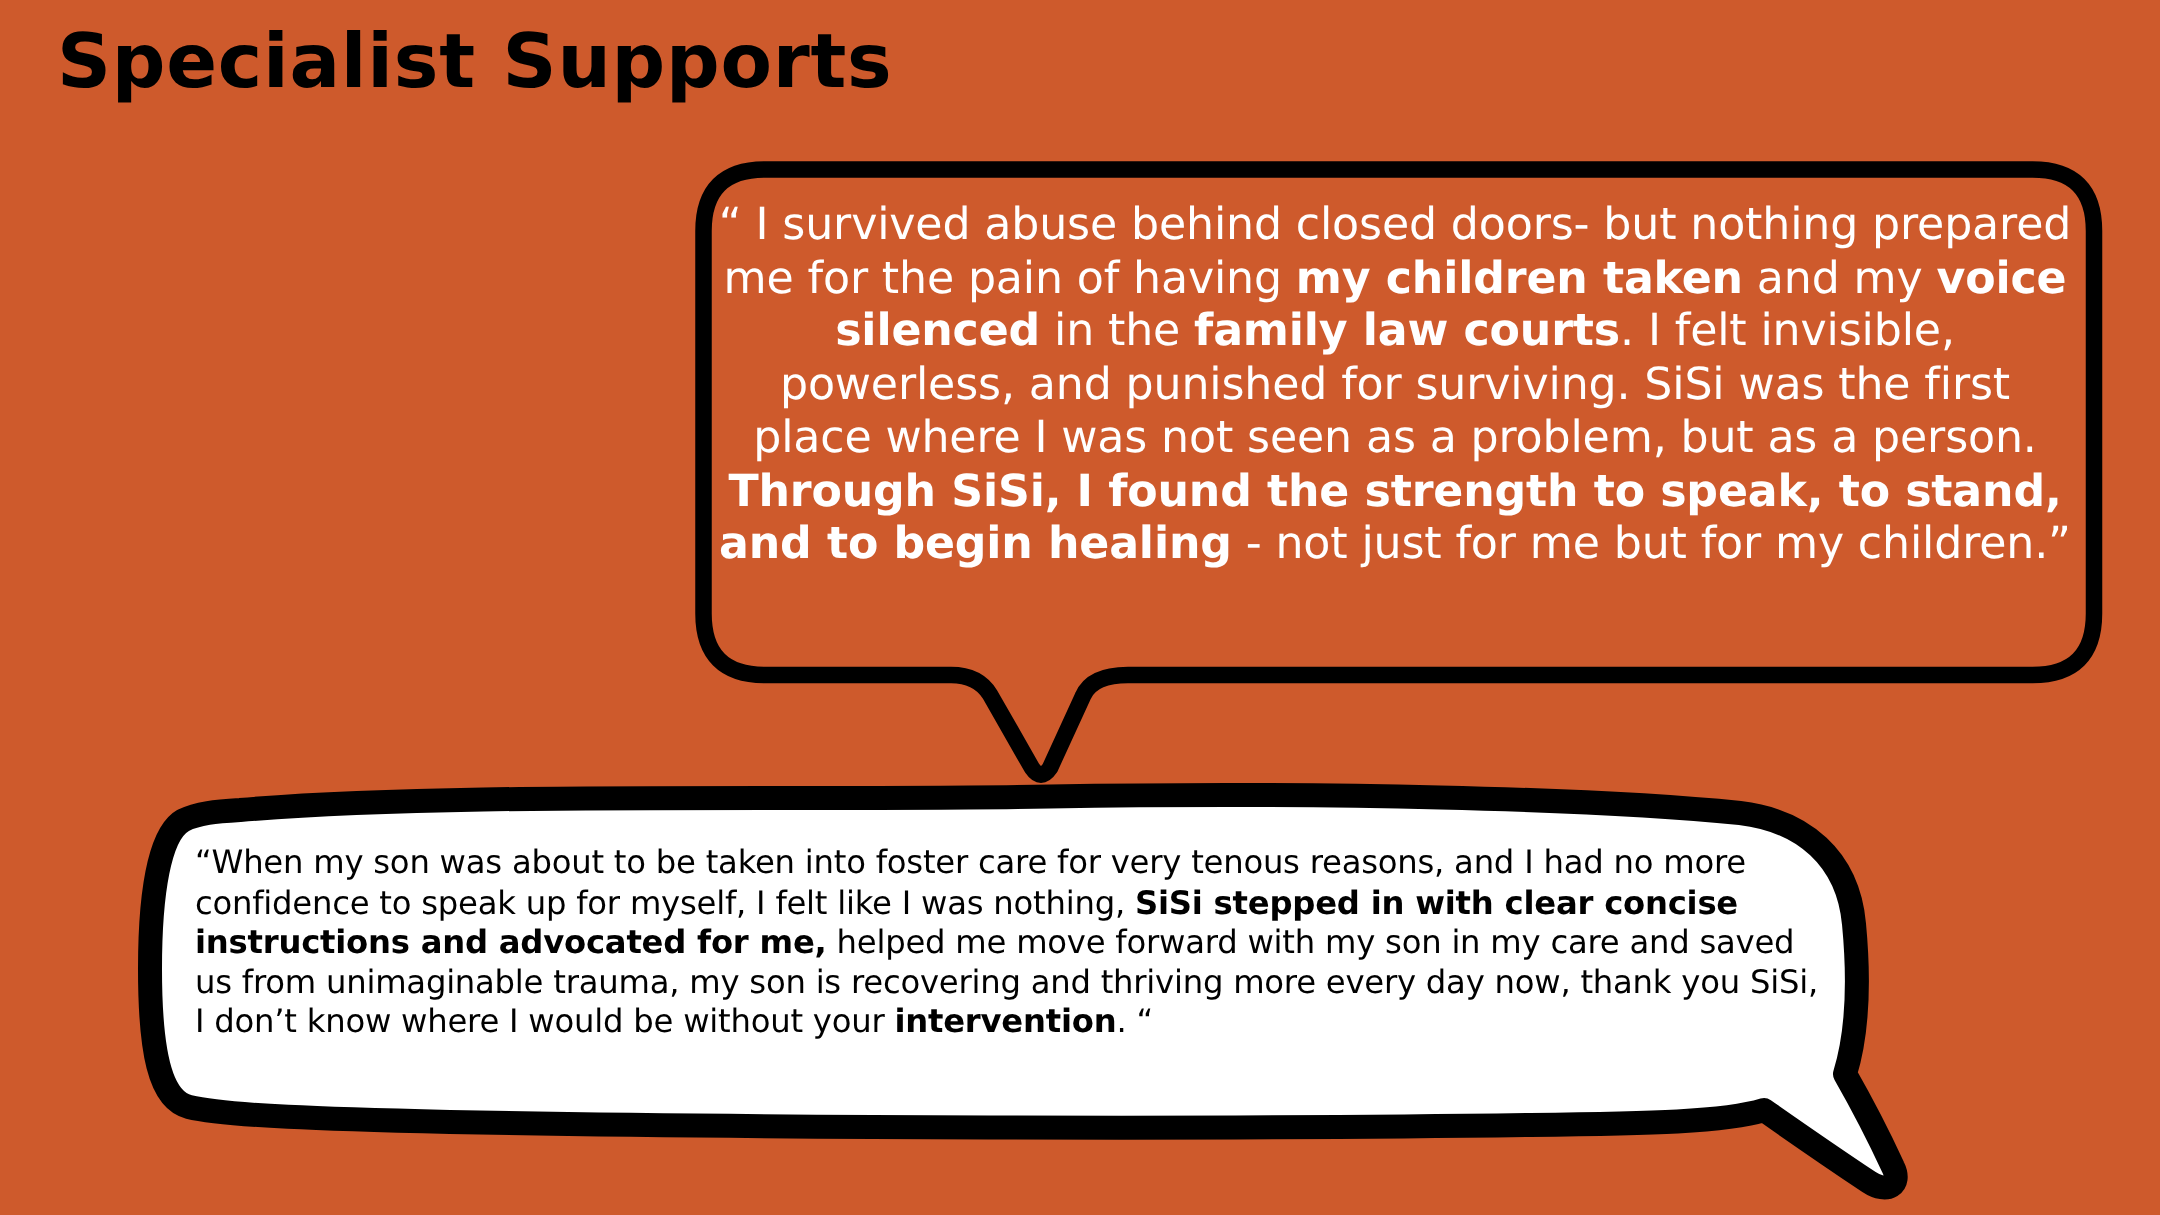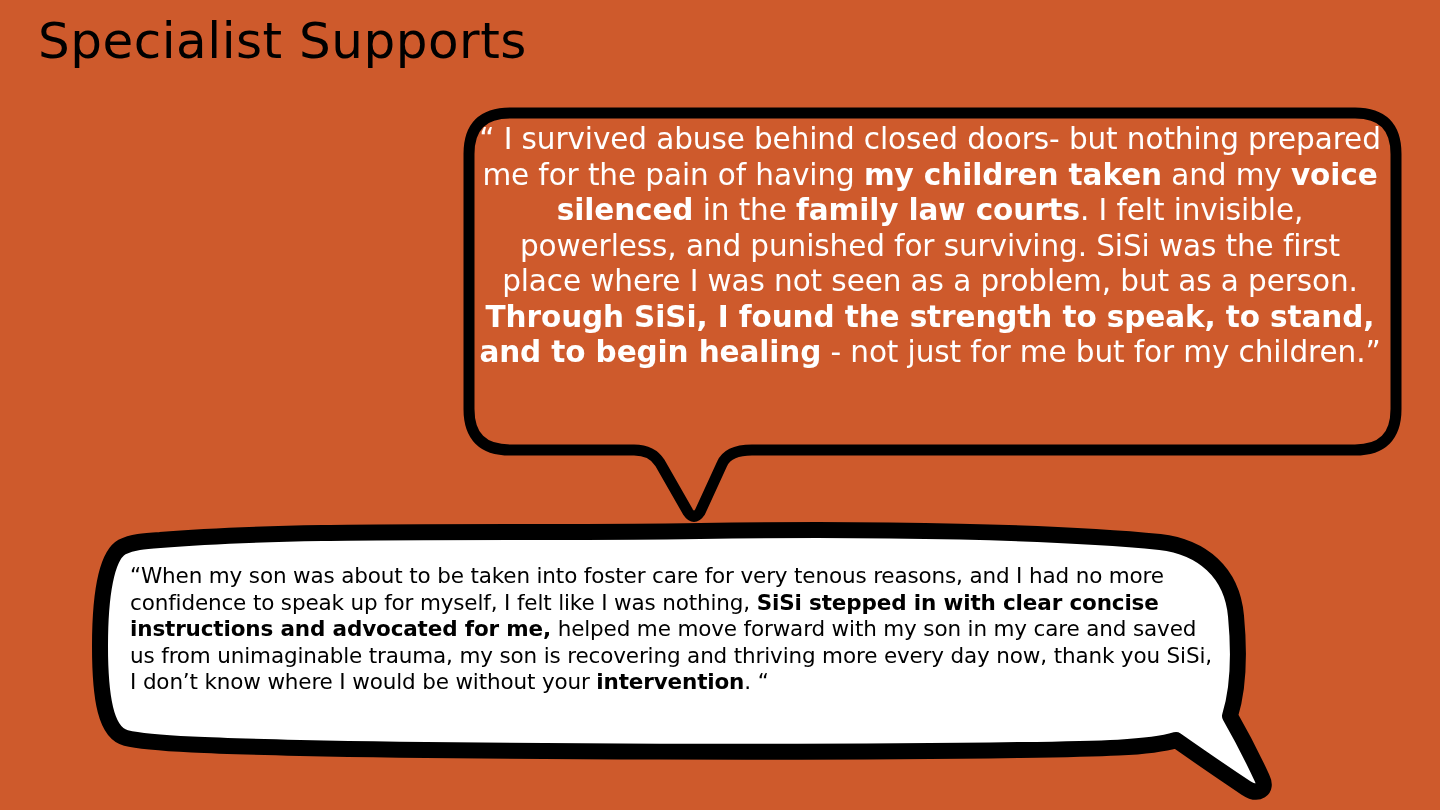--- a/index.html
+++ b/index.html
@@ -22,41 +22,41 @@
     overflow: hidden;
   }
 
   
   #slide-title {
     position: absolute;
     left: 38px;
     top: 14px;
     font-family: "DejaVu Sans", sans-serif;
     font-size: 50px;
-    font-weight: normal;
+    font-weight: bold;
     color: #000000;
     letter-spacing: 0.5px;
     line-height: 1.1;
     white-space: nowrap;
   }
 
   
   .bubble-svg {
     position: absolute;
     left: 0;
     top: 0;
     width: 1440px;
     height: 810px;
     pointer-events: none;
   }
 
   #bubble-one-text {
     position: absolute;
     left: 478px;
-    top: 122px;
+    top: 132px;
     width: 904px;
     color: #FFFFFF;
     font-family: "DejaVu Sans", sans-serif;
     font-size: 29.5px;
     line-height: 35.5px;
     text-align: center;
     letter-spacing: -0.1px;
   }
   #bubble-one-text b { font-weight: bold; }
 

